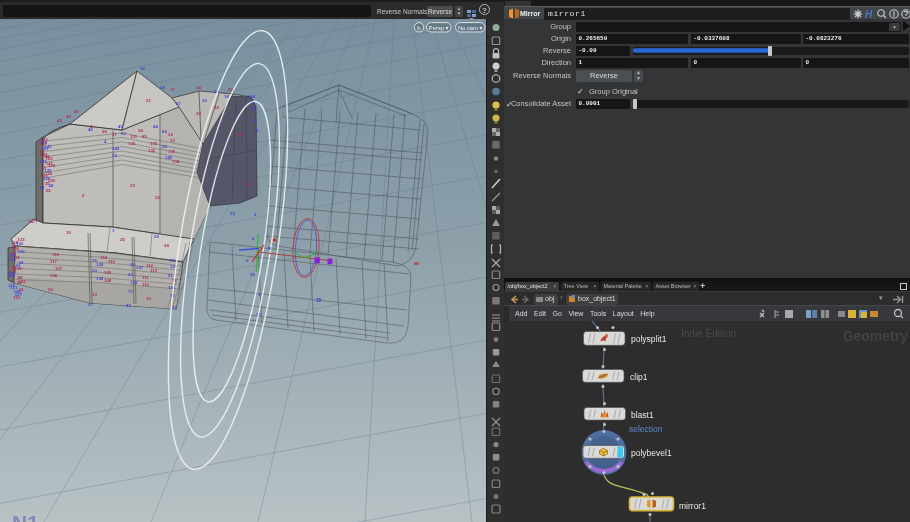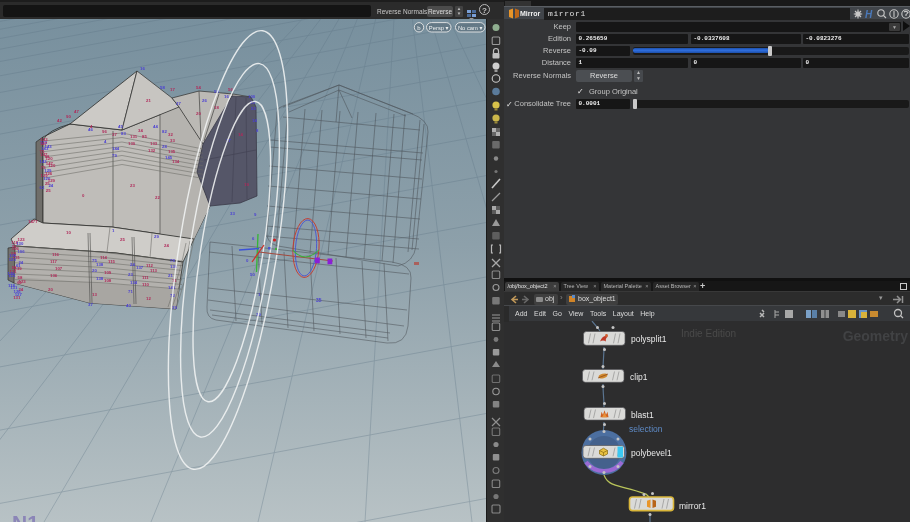--- a/index.html
+++ b/index.html
@@ -399,44 +399,44 @@
 <text x="12" y="10" stroke="none" fill="#4a78b8" font-size="10" font-weight="bold" font-style="italic" font-family="'Liberation Sans'">H</text>
 <circle cx="28" cy="5" r="3.2"></circle>
           <line x1="30.5" y1="7.5" x2="33" y2="10"></line>
 <circle cx="41" cy="6" r="4.2"></circle>
           <line x1="41" y1="3" x2="41" y2="9"></line>
 <circle cx="53" cy="6" r="4.2"></circle>
           <path d="M51,4 Q53,2.5 55,4.5 Q54,6 53,6.5 L53,8"></path>
 </g>
       </svg>
 </div>
-<div style="position:absolute;left:421px;top:22px;width:150px;text-align:right;color:#c3c3c3;font-size:7.5px;line-height:10px">Keep</div>
+<div style="position:absolute;left:421px;top:22px;width:150px;text-align:right;color:#c3c3c3;font-size:7.5px;line-height:10px">Group</div>
     <div style="position:absolute;left:576px;top:21.5px;width:325px;height:10px;background:#161616;border-radius:1px;color:#efefef;font-family:'Liberation Mono',monospace;font-size:6px;font-weight:bold;line-height:10px;padding-left:2.5px;box-sizing:border-box;white-space:pre"></div>
     <div style="position:absolute;left:889px;top:22.5px;width:11px;height:8px;background:#3a3a3a;border-radius:1px;color:#aaa;font-size:5px;text-align:center;line-height:8px">▼</div>
     <div style="position:absolute;left:903px;top:21px;width:0;height:0;border-top:5px solid transparent;border-bottom:5px solid transparent;border-left:7px solid #0e0e0e"></div>
-    <div style="position:absolute;left:421px;top:34px;width:150px;text-align:right;color:#c3c3c3;font-size:7.5px;line-height:10px">Edition</div>
+    <div style="position:absolute;left:421px;top:34px;width:150px;text-align:right;color:#c3c3c3;font-size:7.5px;line-height:10px">Origin</div>
     <div style="position:absolute;left:576px;top:33.5px;width:112px;height:10px;background:#161616;border-radius:1px;color:#efefef;font-family:'Liberation Mono',monospace;font-size:6px;font-weight:bold;line-height:10px;padding-left:2.5px;box-sizing:border-box;white-space:pre">0.265659</div>
     <div style="position:absolute;left:691px;top:33.5px;width:110px;height:10px;background:#161616;border-radius:1px;color:#efefef;font-family:'Liberation Mono',monospace;font-size:6px;font-weight:bold;line-height:10px;padding-left:2.5px;box-sizing:border-box;white-space:pre">-0.0337608</div>
     <div style="position:absolute;left:803px;top:33.5px;width:106px;height:10px;background:#161616;border-radius:1px;color:#efefef;font-family:'Liberation Mono',monospace;font-size:6px;font-weight:bold;line-height:10px;padding-left:2.5px;box-sizing:border-box;white-space:pre">-0.0823276</div>
     <div style="position:absolute;left:421px;top:46px;width:150px;text-align:right;color:#c3c3c3;font-size:7.5px;line-height:10px">Reverse</div>
     <div style="position:absolute;left:576px;top:45.8px;width:54px;height:10px;background:#161616;border-radius:1px;color:#efefef;font-family:'Liberation Mono',monospace;font-size:6px;font-weight:bold;line-height:10px;padding-left:2.5px;box-sizing:border-box;white-space:pre">-0.09</div>
     <div style="position:absolute;left:633px;top:46.5px;width:276px;height:8px;background:#191919;border-radius:2px"></div>
     <div style="position:absolute;left:633px;top:48.3px;width:136px;height:4.5px;background:linear-gradient(#1d4fa8,#2f6fe0 45%,#1d4fa8);border-radius:2px"></div>
     <div style="position:absolute;left:768px;top:45.5px;width:4px;height:10px;background:#c9c9c9;border-radius:1px"></div>
-    <div style="position:absolute;left:421px;top:58px;width:150px;text-align:right;color:#c3c3c3;font-size:7.5px;line-height:10px">Distance</div>
+    <div style="position:absolute;left:421px;top:58px;width:150px;text-align:right;color:#c3c3c3;font-size:7.5px;line-height:10px">Direction</div>
     <div style="position:absolute;left:576px;top:57.8px;width:112px;height:10px;background:#161616;border-radius:1px;color:#efefef;font-family:'Liberation Mono',monospace;font-size:6px;font-weight:bold;line-height:10px;padding-left:2.5px;box-sizing:border-box;white-space:pre">1</div>
     <div style="position:absolute;left:691px;top:57.8px;width:110px;height:10px;background:#161616;border-radius:1px;color:#efefef;font-family:'Liberation Mono',monospace;font-size:6px;font-weight:bold;line-height:10px;padding-left:2.5px;box-sizing:border-box;white-space:pre">0</div>
     <div style="position:absolute;left:803px;top:57.8px;width:106px;height:10px;background:#161616;border-radius:1px;color:#efefef;font-family:'Liberation Mono',monospace;font-size:6px;font-weight:bold;line-height:10px;padding-left:2.5px;box-sizing:border-box;white-space:pre">0</div>
     <div style="position:absolute;left:421px;top:71px;width:150px;text-align:right;color:#c3c3c3;font-size:7.5px;line-height:10px">Reverse Normals</div>
     <div style="position:absolute;left:576px;top:70px;width:56px;height:11.5px;background:#4b4e52;border-radius:2px;color:#ddd;font-size:7.5px;text-align:center;line-height:11.5px">Reverse</div>
     <div style="position:absolute;left:634px;top:70px;width:9px;height:11.5px;background:#46494d;border-radius:1px;color:#bbb;font-size:5px;line-height:5.5px;text-align:center">▲<br>▼</div>
     <div style="position:absolute;left:577px;top:87px;color:#e8e8e8;font-size:8px">✓</div>
     <div style="position:absolute;left:589px;top:86.5px;color:#c3c3c3;font-size:7.5px">Group Original</div>
     <div style="position:absolute;left:506px;top:99.5px;color:#e8e8e8;font-size:8px">✓</div>
-    <div style="position:absolute;left:421px;top:99px;width:150px;text-align:right;color:#c3c3c3;font-size:7.5px;line-height:10px">Consolidate Tree</div>
+    <div style="position:absolute;left:421px;top:99px;width:150px;text-align:right;color:#c3c3c3;font-size:7.5px;line-height:10px">Consolidate Asset</div>
     <div style="position:absolute;left:576px;top:98.8px;width:54px;height:10px;background:#161616;border-radius:1px;color:#efefef;font-family:'Liberation Mono',monospace;font-size:6px;font-weight:bold;line-height:10px;padding-left:2.5px;box-sizing:border-box;white-space:pre">0.0001</div>
     <div style="position:absolute;left:633px;top:99.5px;width:276px;height:8px;background:#191919;border-radius:2px"></div>
     <div style="position:absolute;left:633px;top:98.5px;width:4px;height:10px;background:#c9c9c9;border-radius:1px"></div>
 </div>
 <div style="position:absolute;left:504px;top:278px;width:406px;height:244px;background:#2d2d2e;font-family:'Liberation Sans',sans-serif">
 <div style="position:absolute;left:0;top:0;width:406px;height:2.5px;background:#101010"></div>
 <div style="position:absolute;left:0;top:2.5px;width:406px;height:10.5px;background:#161616">
       <div style="position:absolute;left:0.5px;top:1.5px;width:54px;height:9px;background:#3c3c3c;border-radius:2px 2px 0 0;color:#e6e6e6;font-size:5.5px;line-height:9px;padding-left:3px;box-sizing:border-box;white-space:nowrap">/obj/box_object2<span style="position:absolute;right:2px;color:#999">×</span></div>
       <div style="position:absolute;left:56.5px;top:1.5px;width:38px;height:9px;background:#272727;border-radius:2px 2px 0 0;color:#b8b8b8;font-size:5.5px;line-height:9px;padding-left:3px;box-sizing:border-box;white-space:nowrap">Tree View<span style="position:absolute;right:2px;color:#999">×</span></div>
       <div style="position:absolute;left:96.5px;top:1.5px;width:50px;height:9px;background:#272727;border-radius:2px 2px 0 0;color:#b8b8b8;font-size:5.5px;line-height:9px;padding-left:3px;box-sizing:border-box;white-space:nowrap">Material Palette<span style="position:absolute;right:2px;color:#999">×</span></div>

